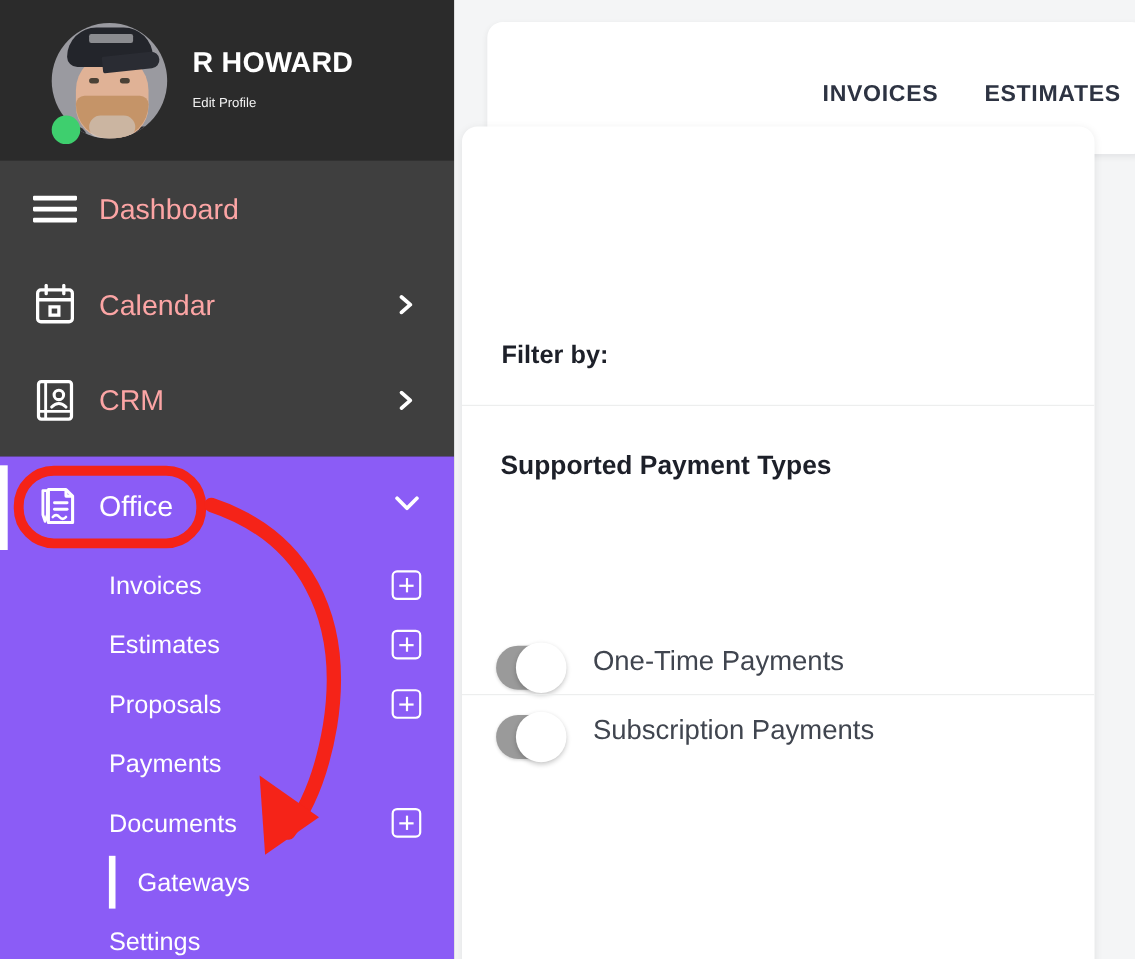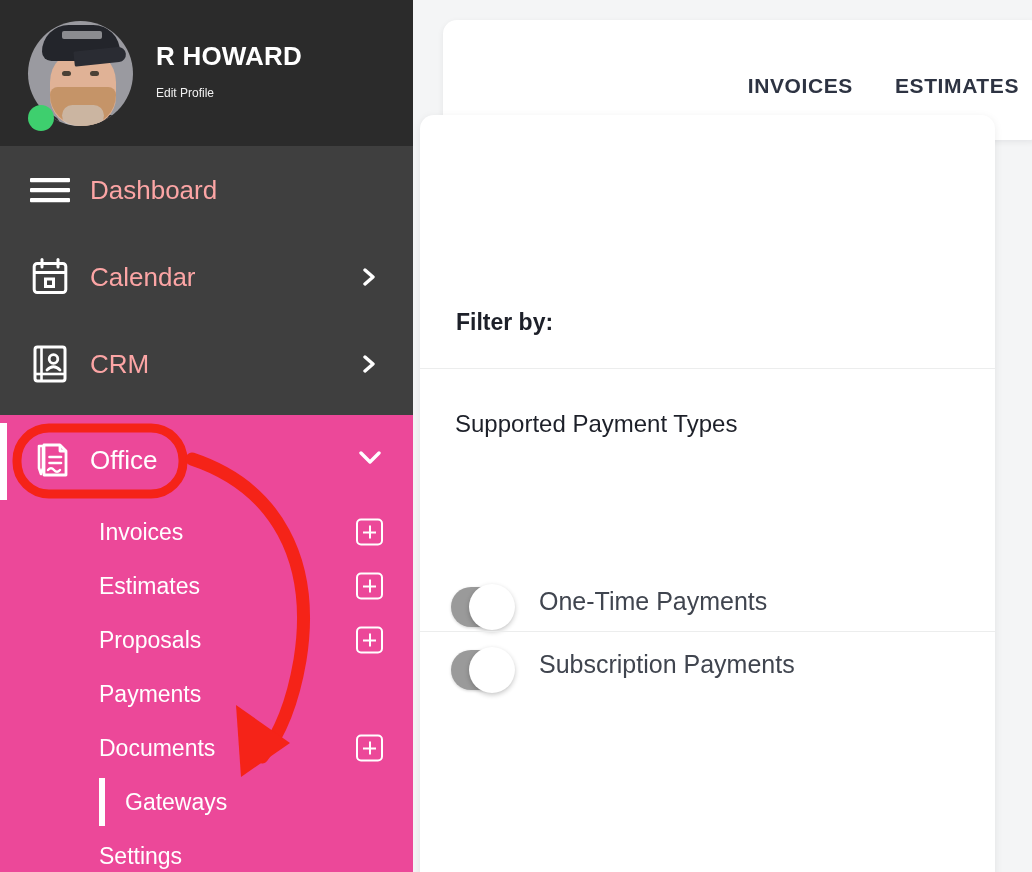--- a/index.html
+++ b/index.html
@@ -16,21 +16,21 @@
   .sidebar {
     position: absolute; left: 0; top: 0;
     width: 413px; height: 872px;
     background: #262626;
     overflow: hidden;
   }
   .sb-header {
     position: absolute; left: 0; top: 0;
     width: 413px; height: 146px;
     background: #2b2b2b;
-    display: flex; align-items: center;
+    display: flex; align-items: center; padding-left: 19px;
   }
   .avatar-wrap {
     position: relative;
     margin-left: 28px;
     width: 105px; height: 105px;
     flex: 0 0 auto;
   }
   .avatar {
     width: 105px; height: 105px;
     border-radius: 50%;
@@ -141,21 +141,21 @@
   }
   .nav-row .nav-chev {
     position: absolute; right: 34px; top: 50%;
     transform: translateY(-50%);
     width: 18px; height: 18px;
   }
 
   .sb-lower {
     position: absolute; left: 0; top: 415px;
     width: 413px; height: 457px;
-    background: #ec4899;
+    background: #8b5cf6;
   }
   .office-row {
     position: relative;
     height: 90px;
     display: flex; align-items: center;
   }
   .office-row .nav-ico { width: 46px; height: 46px; margin-left: 27px;
      display: flex; align-items: center; justify-content: center; }
   .office-row .nav-label { margin-left: 17px; font-size: 26px; color: #fff; }
   .office-row .nav-chev { position: absolute; right: 34px; top: 50%;
@@ -252,21 +252,21 @@
   .divider {
     position: absolute; left: 0; width: 575px;
     height: 1px; background: #eceded;
   }
   .div-1 { top: 253px; }
   .div-2 { top: 516px; }
 
   .section-title {
     position: absolute; left: 35px; top: 295px;
     font-size: 24px;
-    font-weight: normal;
+    font-weight: bold;
     color: #1d2029;
   }
   .toggle-row {
     position: absolute; left: 31px;
     display: flex; align-items: flex-start;
   }
   .tr-1 { top: 472px; }
   .tr-2 { top: 535px; }
   .toggle {
     position: relative;

